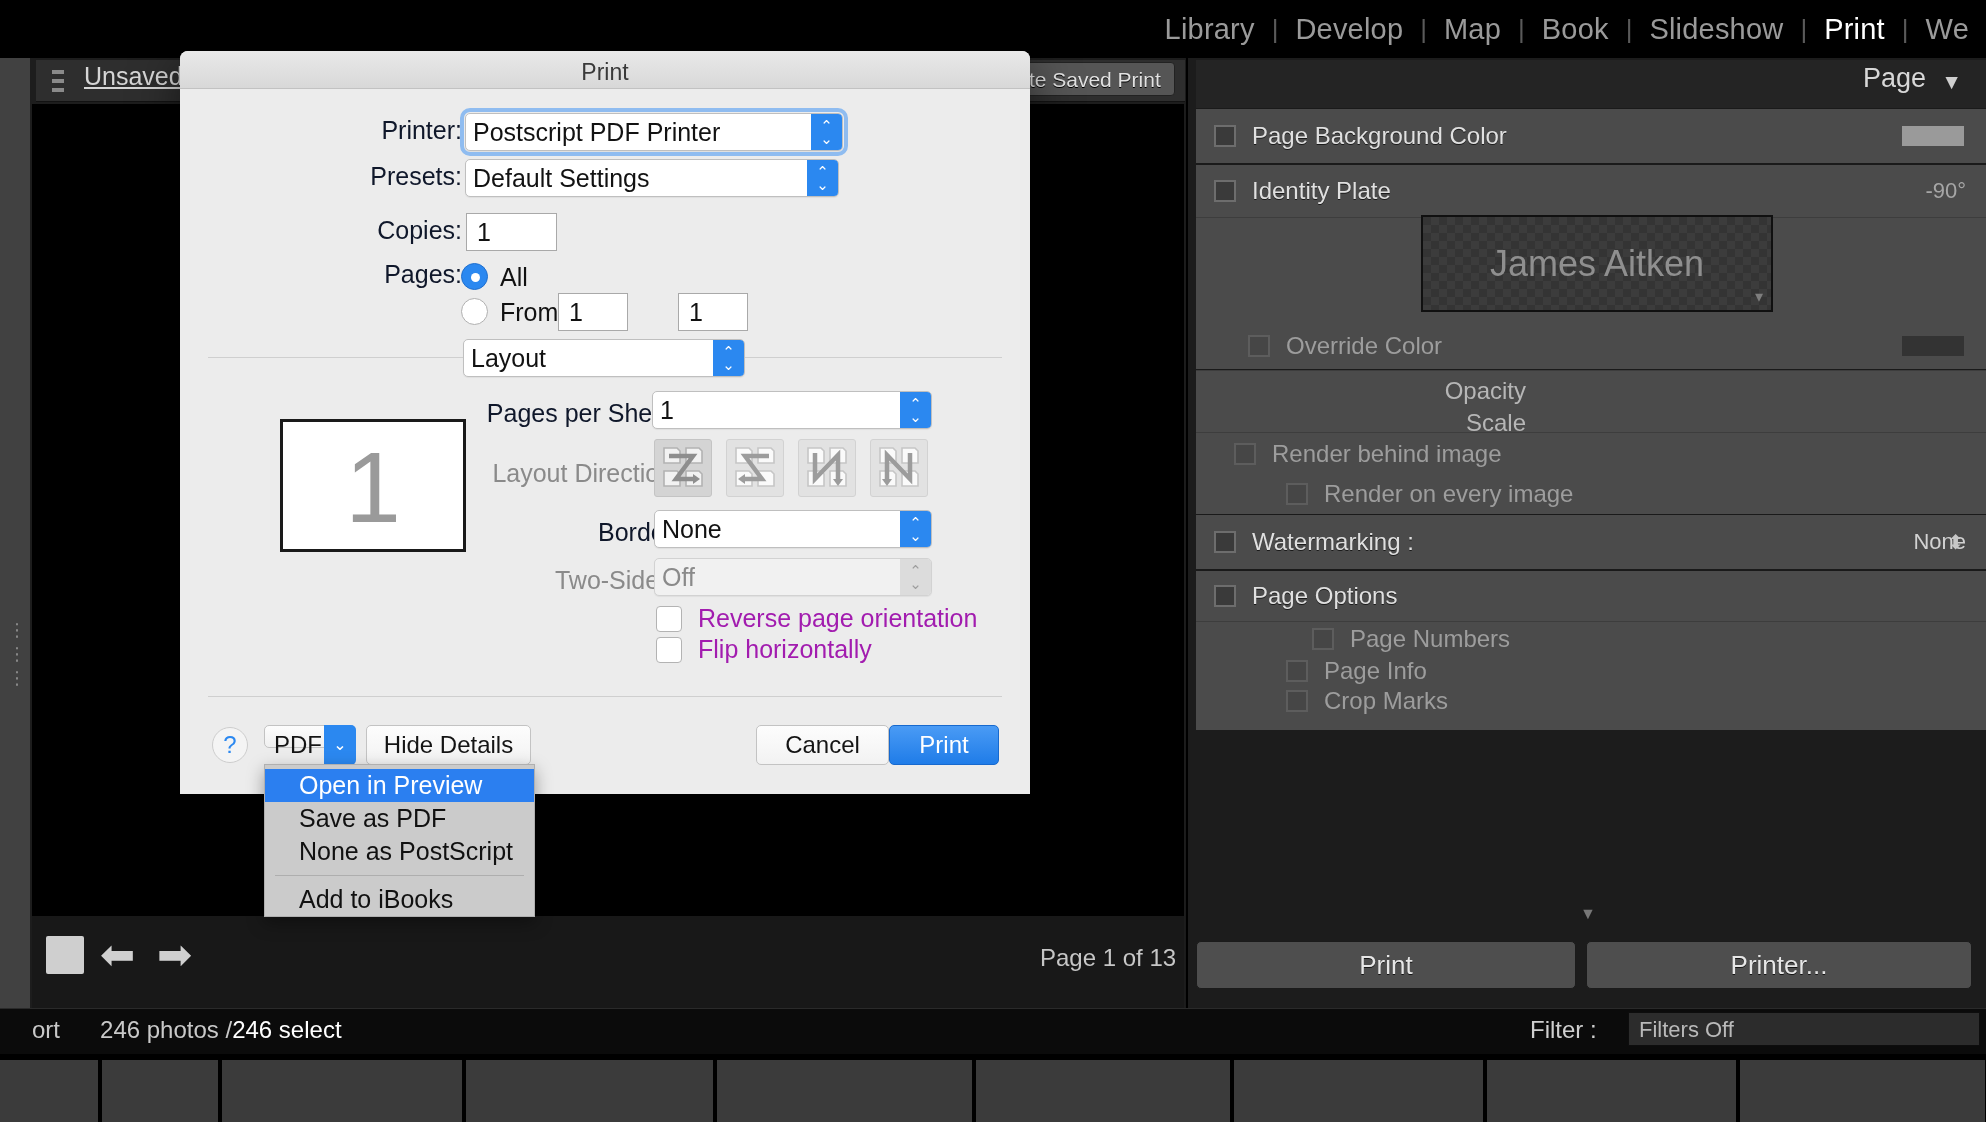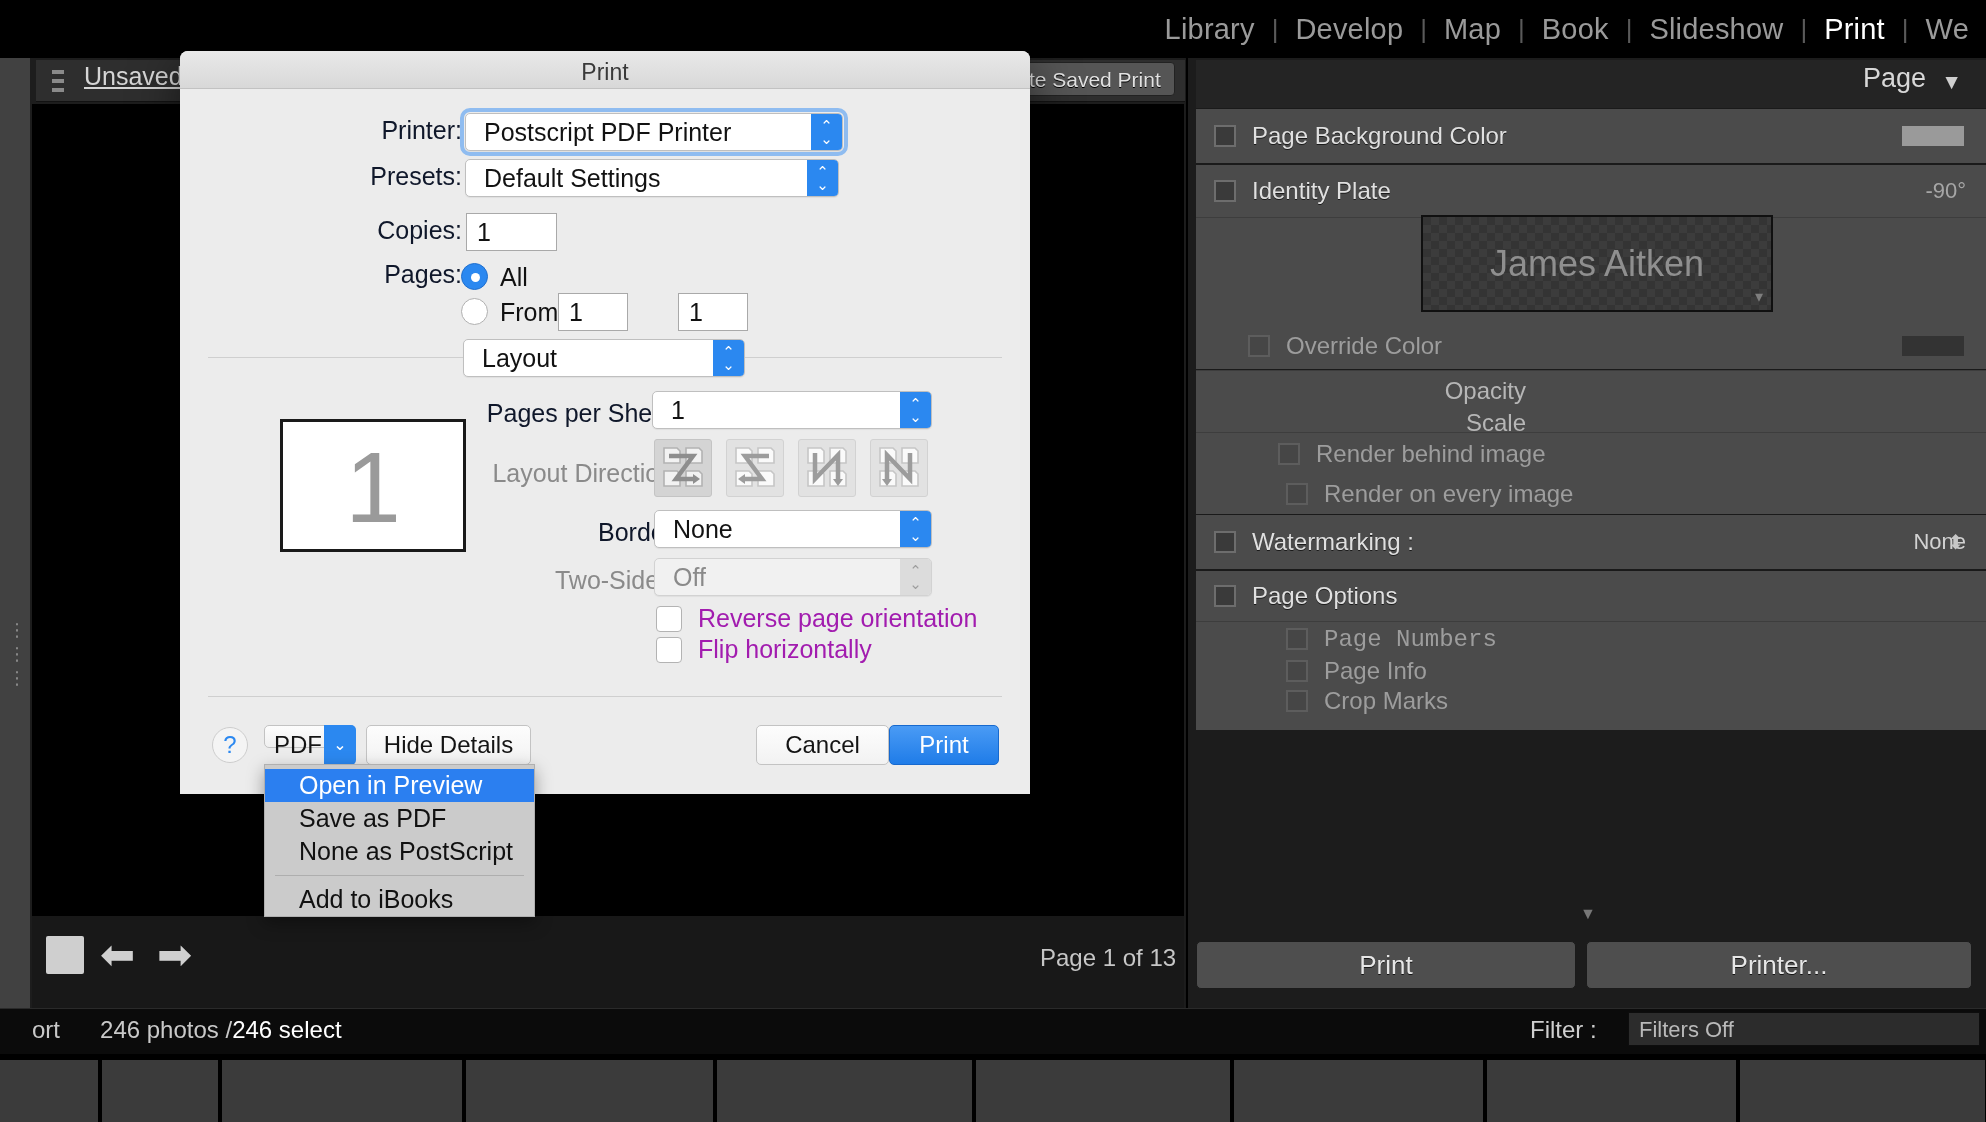--- a/index.html
+++ b/index.html
@@ -214,21 +214,21 @@
     position: absolute; text-align: right; font-size: 25px; color: #0f172a;
     line-height: 34px;
   }
   .flabel.dim { color: #8a8a8a; }
 
   
   .popup {
     position: absolute; height: 38px; background: #fff;
     border: 1px solid #bfbfbf; border-radius: 5px;
     box-shadow: 0 1px 1px rgba(0,0,0,0.06);
-    font-size: 25px; color: #121212; line-height: 36px; padding-left: 18px;
+    font-size: 25px; color: #121212; line-height: 36px; padding-left: 7px;
   }
   .popup.focused {
     outline: 4px solid #8fbcf0; outline-offset: 1px;
   }
   .popup .stepper {
     position: absolute; right: 0px; top: 0px; width: 31px; height: 36px;
     background: #2b88f0; border-radius: 0 4px 4px 0;
     display: flex; flex-direction: column; align-items: center; justify-content: center;
     gap: 2px;
   }
@@ -426,21 +426,21 @@
     <div class="slider-name">Opacity</div>
 
   </div>
 
   <div class="slider-row" style="top:405px;">
     <div class="slider-name">Scale</div>
 
   </div>
 
   <div class="rp-section" style="top:432px; height:82px; border-top-color:#3d3d3d; border-bottom:none;">
-    <div class="row-check" style="height:42px; padding-left:82px;">
+    <div class="row-check" style="height:42px; padding-left:38px;">
       <span class="cb dim"></span>
       <span class="row-label dim">Render behind image</span>
     </div>
     <div class="row-check" style="height:38px; padding-left:90px;">
       <span class="cb dim"></span>
       <span class="row-label dim">Render on every image</span>
     </div>
   </div>
 
   <div class="rp-section" style="top:514px; height:56px;">
@@ -453,21 +453,21 @@
   </div>
 
   <div class="rp-section" style="top:570px; height:52px; border-bottom-color:#3d3d3d;">
     <div class="row-check">
       <span class="cb"></span>
       <span class="row-label">Page Options</span>
     </div>
   </div>
 
   <div class="rp-section" style="top:622px; height:108px; border-top:none; border-bottom:none;">
-    <div class="row-check" style="height:34px; padding-left:90px;font-family:Liberation Mono, monospace;">
+    <div class="row-check" style="height:34px; padding-left:116px;">
       <span class="cb dim"></span>
       <span class="row-label dim">Page Numbers</span>
     </div>
     <div class="row-check" style="height:30px; padding-left:90px;">
       <span class="cb dim"></span>
       <span class="row-label dim">Page Info</span>
     </div>
     <div class="row-check" style="height:30px; padding-left:90px;">
       <span class="cb dim"></span>
       <span class="row-label dim">Crop Marks</span>

